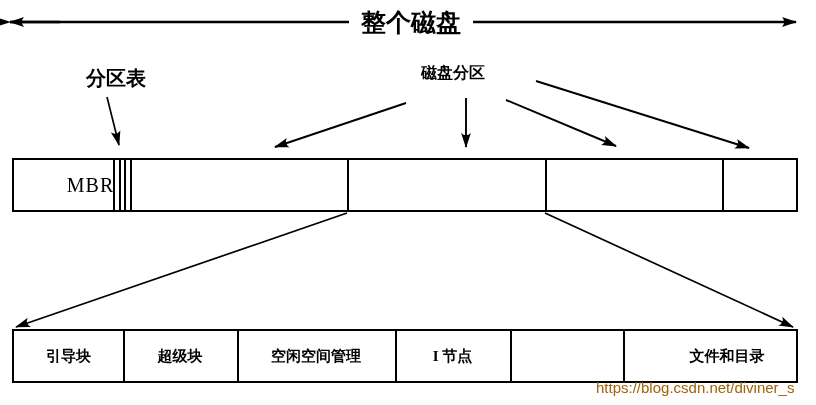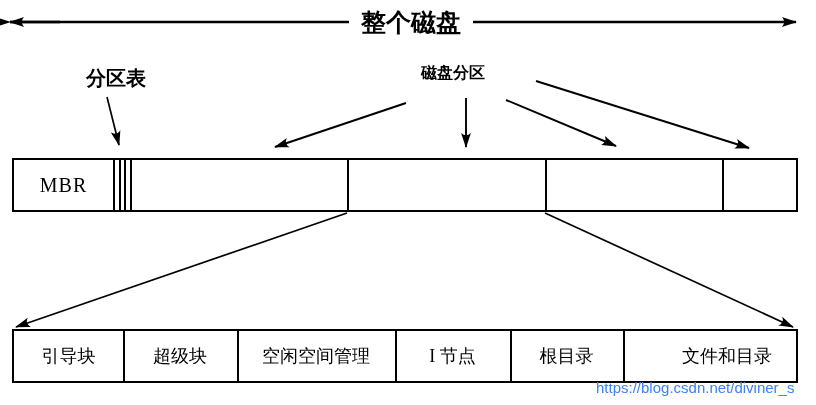--- a/index.html
+++ b/index.html
@@ -17,29 +17,30 @@
   .label-disk-partition{left:421px;top:63px;font-size:16px;}
   .bar{
     position:absolute;left:12px;width:786px;height:54px;
     border:2px solid #000;box-sizing:border-box;background:#ffffff;z-index:2;
   }
   .bar-main{top:158px;}
   .bar-bottom{top:329px;}
   .vdiv{position:absolute;top:0;width:2px;height:50px;background:#000;}
   .cell-label{
     position:absolute;top:0;height:50px;line-height:50px;text-align:center;
-    font-size:18px;font-weight:400;overflow:hidden;
+    font-size:15px;font-weight:700;overflow:hidden;
   }
   .mbr-label{
     position:absolute;left:0;width:99px;top:0;height:50px;line-height:50px;
     text-align:center;font-size:20px;font-weight:500;letter-spacing:1px;
     font-family:"Liberation Serif","DejaVu Serif",serif;
+    padding-left:27px;
   }
   .watermark{
-    position:absolute;left:596px;top:379px;font-size:15px;color:#3b82f6;
+    position:absolute;left:596px;top:379px;font-size:15px;color:#a16207;
     font-family:"Liberation Sans","DejaVu Sans",sans-serif;z-index:4;white-space:nowrap;
   }
 </style>
 </head>
 <body>
 
 <div class="stage">
 
   <svg class="arrow-layer" width="816" height="405" viewBox="0 0 816 405" xmlns="http://www.w3.org/2000/svg">
     <defs>
@@ -76,21 +77,20 @@
     <i class="vdiv" style="left:333px"></i>
     <i class="vdiv" style="left:531px"></i>
     <i class="vdiv" style="left:708px"></i>
   </div>
 
   <div class="bar bar-bottom">
     <span class="cell-label" style="left:0;width:109px">引导块</span>
     <span class="cell-label" style="left:109px;width:114px">超级块</span>
     <span class="cell-label" style="left:223px;width:158px">空闲空间管理</span>
     <span class="cell-label" style="left:381px;width:115px">I 节点</span>
-    <span class="cell-label" style="left:496px;width:113px">根目录</span>
     <span class="cell-label" style="left:621px;width:184px">文件和目录</span>
     <i class="vdiv" style="left:109px"></i>
     <i class="vdiv" style="left:223px"></i>
     <i class="vdiv" style="left:381px"></i>
     <i class="vdiv" style="left:496px"></i>
     <i class="vdiv" style="left:609px"></i>
   </div>
 
   <div class="watermark">https://blog.csdn.net/diviner_s</div>
 

